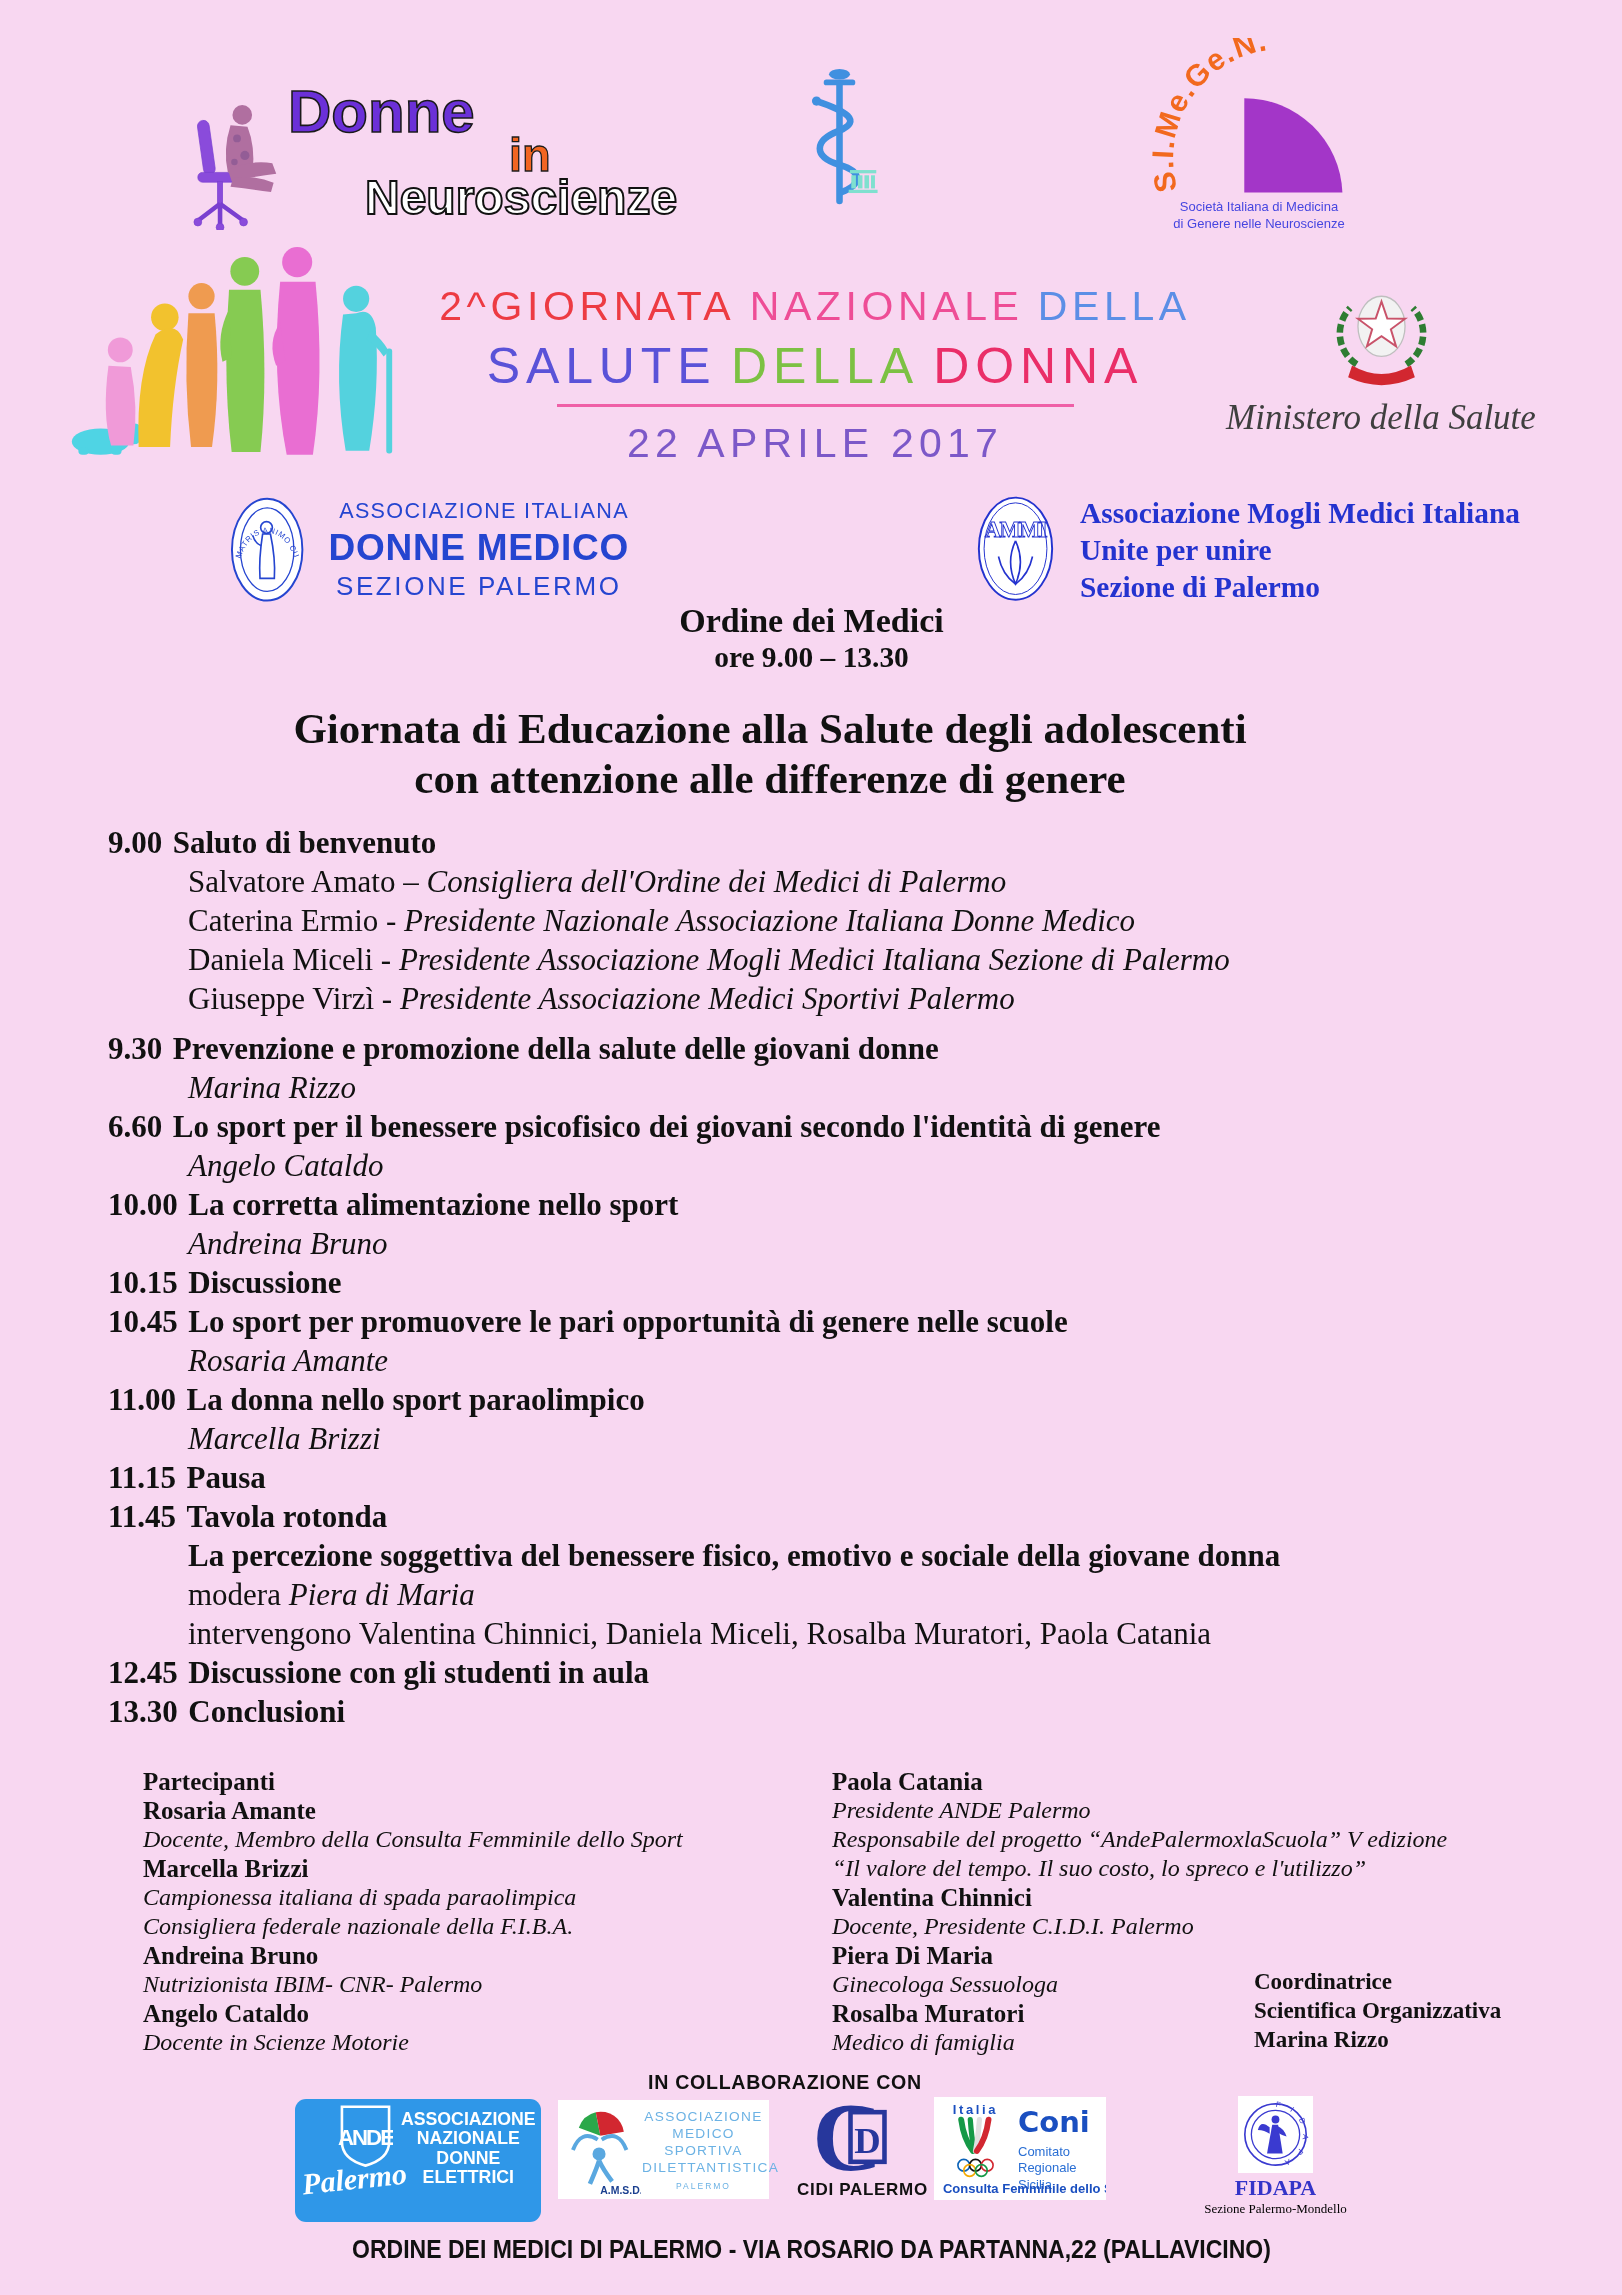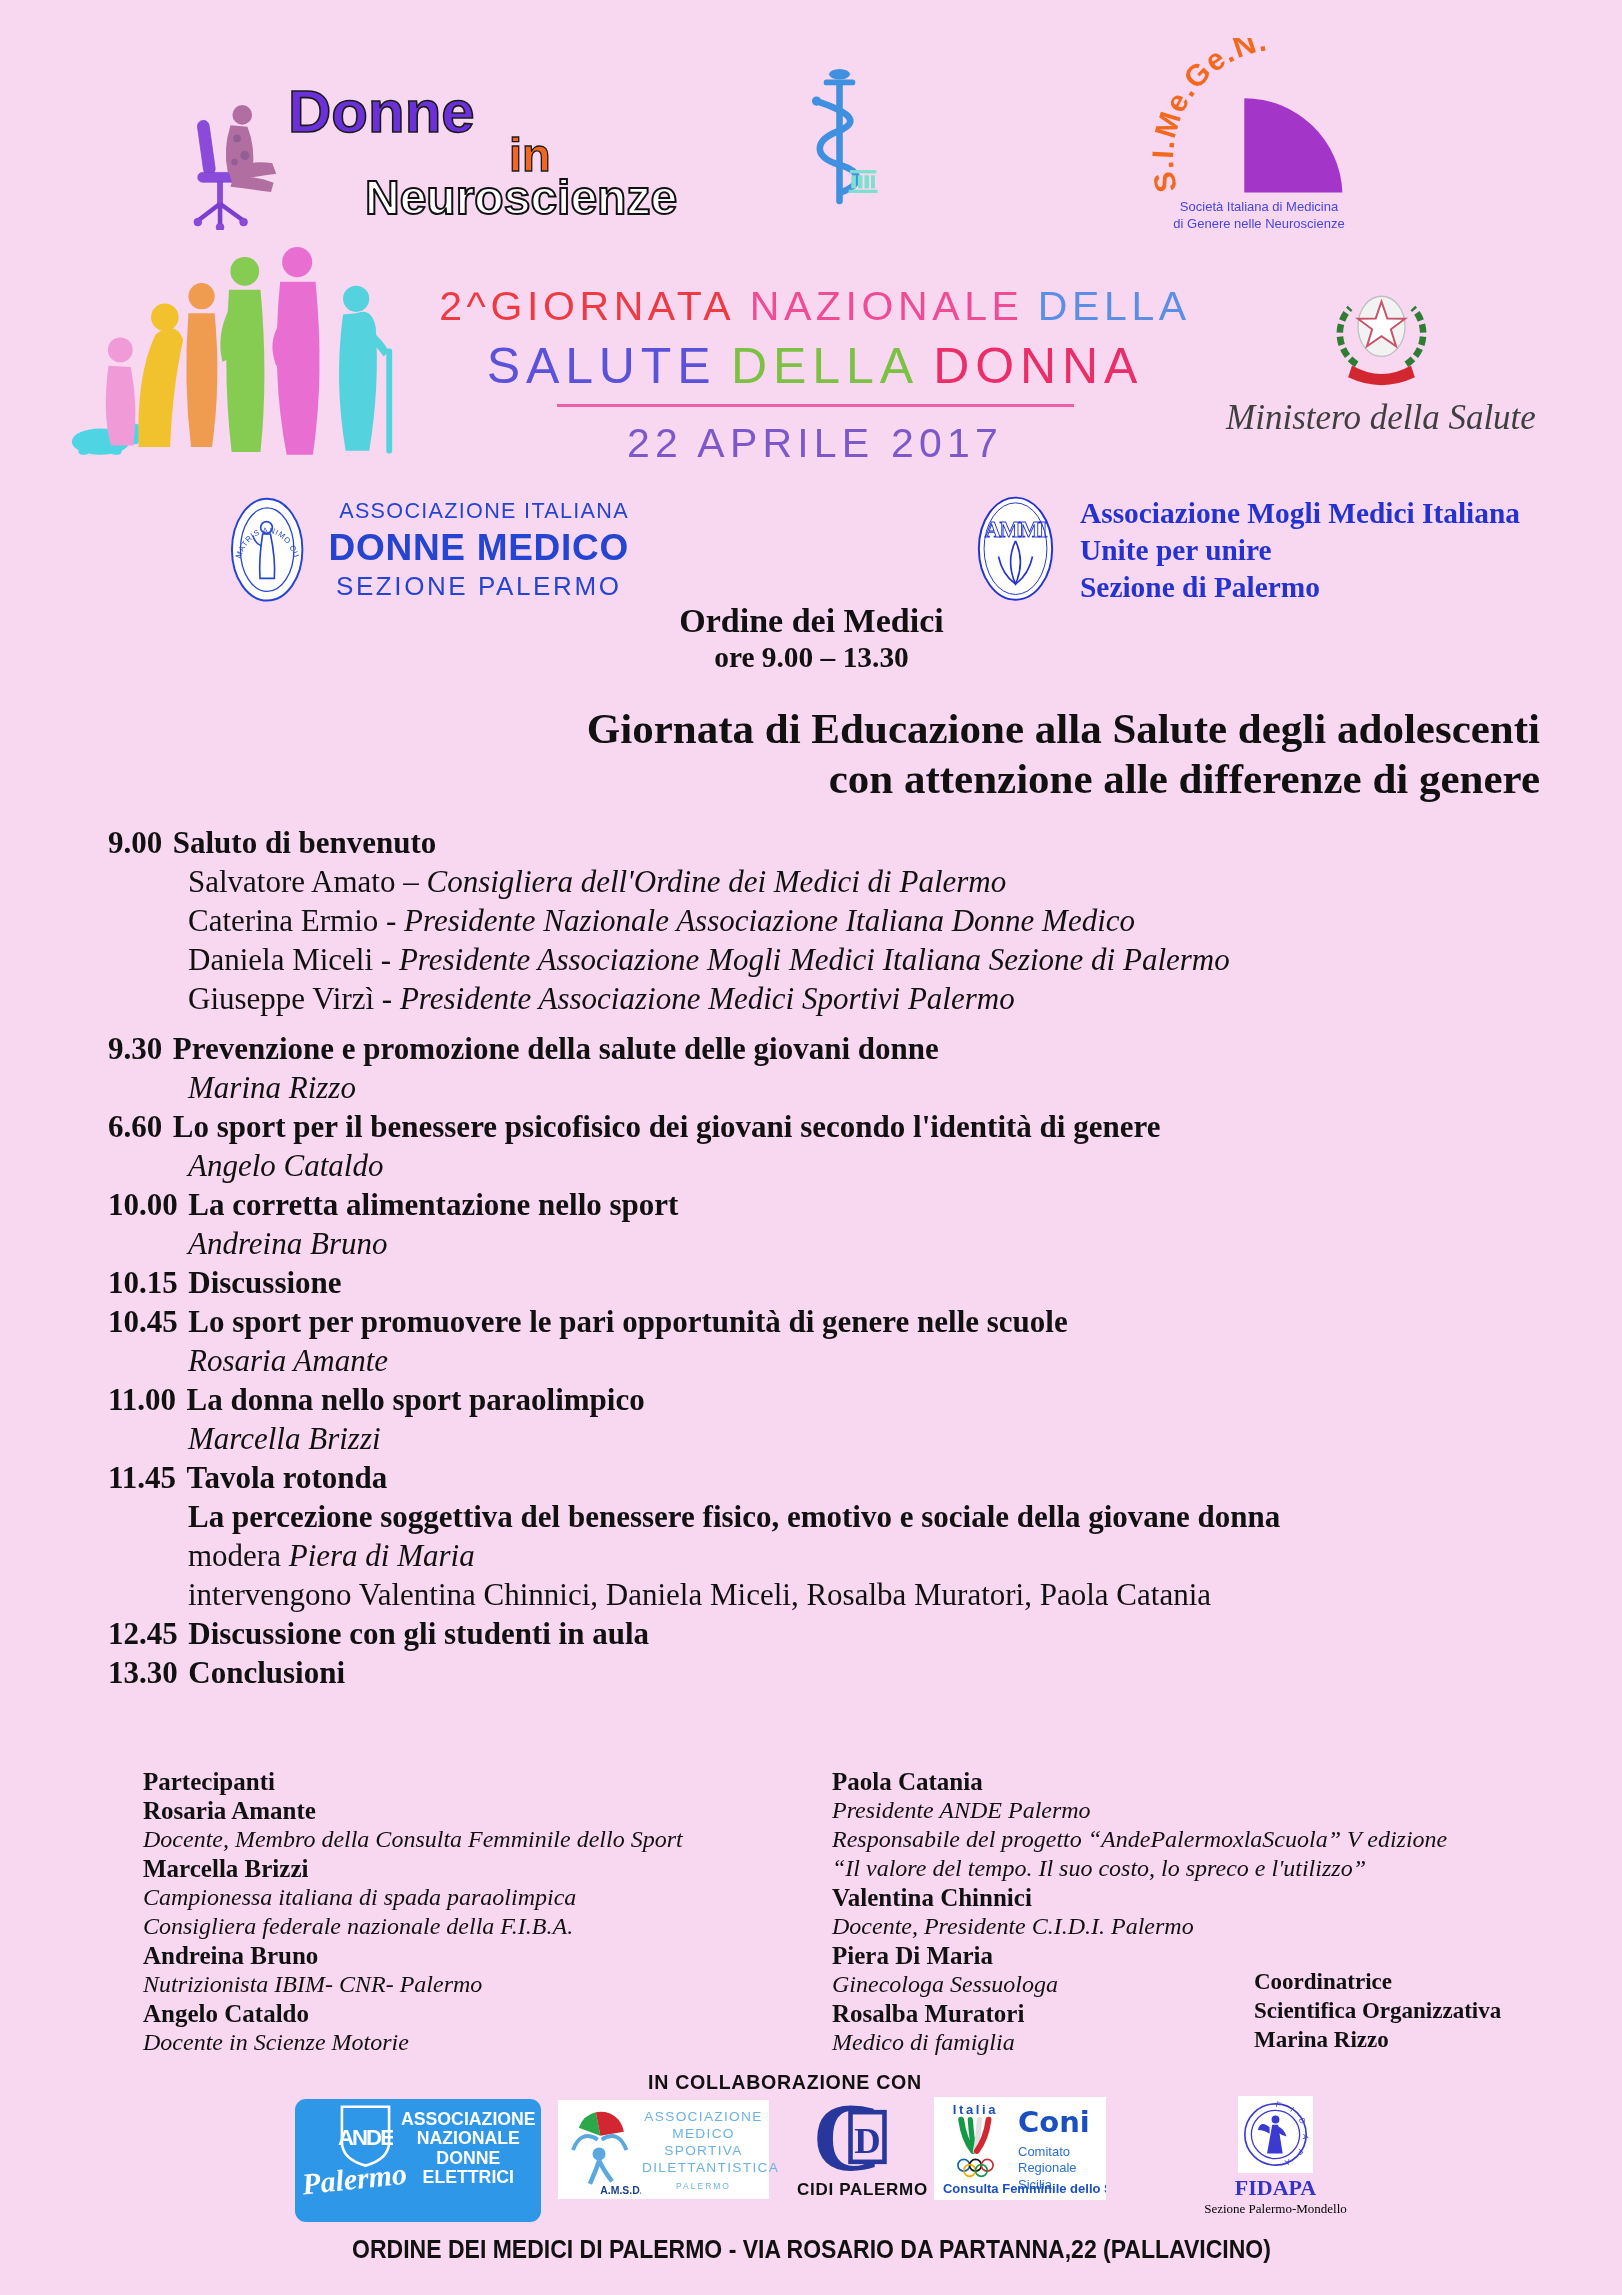--- a/index.html
+++ b/index.html
@@ -41,21 +41,21 @@
   .aidm-l1{font-size:21.6px;letter-spacing:1.3px;text-align:right;}
   .aidm-l2{font-size:37px;font-weight:700;letter-spacing:0.7px;margin-top:2.6px;}
   .aidm-l3{font-size:26px;letter-spacing:2.6px;margin-top:2.6px;}
   .ammi{left:976px;top:495px;display:flex;align-items:flex-start;gap:25px;color:#2433cf;}
   .ammi-text{font-weight:700;font-size:29.4px;line-height:37px;}
 
   .venue{left:0;top:602px;width:1623px;text-align:center;font-weight:700;}
   .venue-name{font-size:34px;}
   .venue-hours{font-size:29.4px;margin-top:1.3px;}
 
-  .heading{left:0;top:704px;width:1540px;text-align:right;font-weight:700;
+  .heading{left:0;top:704px;width:1540px;text-align:center;font-weight:700;
            font-size:43px;line-height:50px;}
 
   
   .program{left:108px;top:823px;width:1440px;font-size:31px;line-height:39px;}
   .pl{white-space:nowrap;}
   .pl span:empty{display:none;}
   .pt,.pb{font-weight:700;}
   .pt{margin-right:10.5px;}
   .pi{font-style:italic;}
   .ind{padding-left:80px;}
@@ -282,20 +282,21 @@
     <div class="pl ind"><span class="pi">Marina Rizzo</span></div>
     <div class="pl"><span class="pt">6.60</span><span class="pb">Lo sport per il benessere psicofisico dei giovani secondo l'identità di genere</span></div>
     <div class="pl ind"><span class="pi">Angelo Cataldo</span></div>
     <div class="pl"><span class="pt">10.00</span><span class="pb">La corretta alimentazione nello sport</span></div>
     <div class="pl ind"><span class="pi">Andreina Bruno</span></div>
     <div class="pl"><span class="pt">10.15</span><span class="pb">Discussione</span></div>
     <div class="pl"><span class="pt">10.45</span><span class="pb">Lo sport per promuovere le pari opportunità di genere nelle scuole</span></div>
     <div class="pl ind"><span class="pi">Rosaria Amante</span></div>
     <div class="pl"><span class="pt">11.00</span><span class="pb">La donna nello sport paraolimpico</span></div>
     <div class="pl ind"><span class="pi">Marcella Brizzi</span></div>
+    <div class="pl"><span class="pt">11.15</span><span class="pb">Pausa</span></div>
     <div class="pl"><span class="pt">11.45</span><span class="pb">Tavola rotonda</span></div>
     <div class="pl ind"><span class="pb">La percezione soggettiva del benessere fisico, emotivo e sociale della giovane donna</span></div>
     <div class="pl ind"><span class="pr">modera </span><span class="pi">Piera di Maria</span></div>
     <div class="pl ind"><span class="pr">intervengono Valentina Chinnici, Daniela Miceli, Rosalba Muratori, Paola Catania</span></div>
     <div class="pl"><span class="pt">12.45</span><span class="pb">Discussione con gli studenti in aula</span></div>
     <div class="pl"><span class="pt">13.30</span><span class="pb">Conclusioni</span></div>
   </div>
 
   <div class="abs pcol pleft">
     <div class="ptitle">Partecipanti</div>

